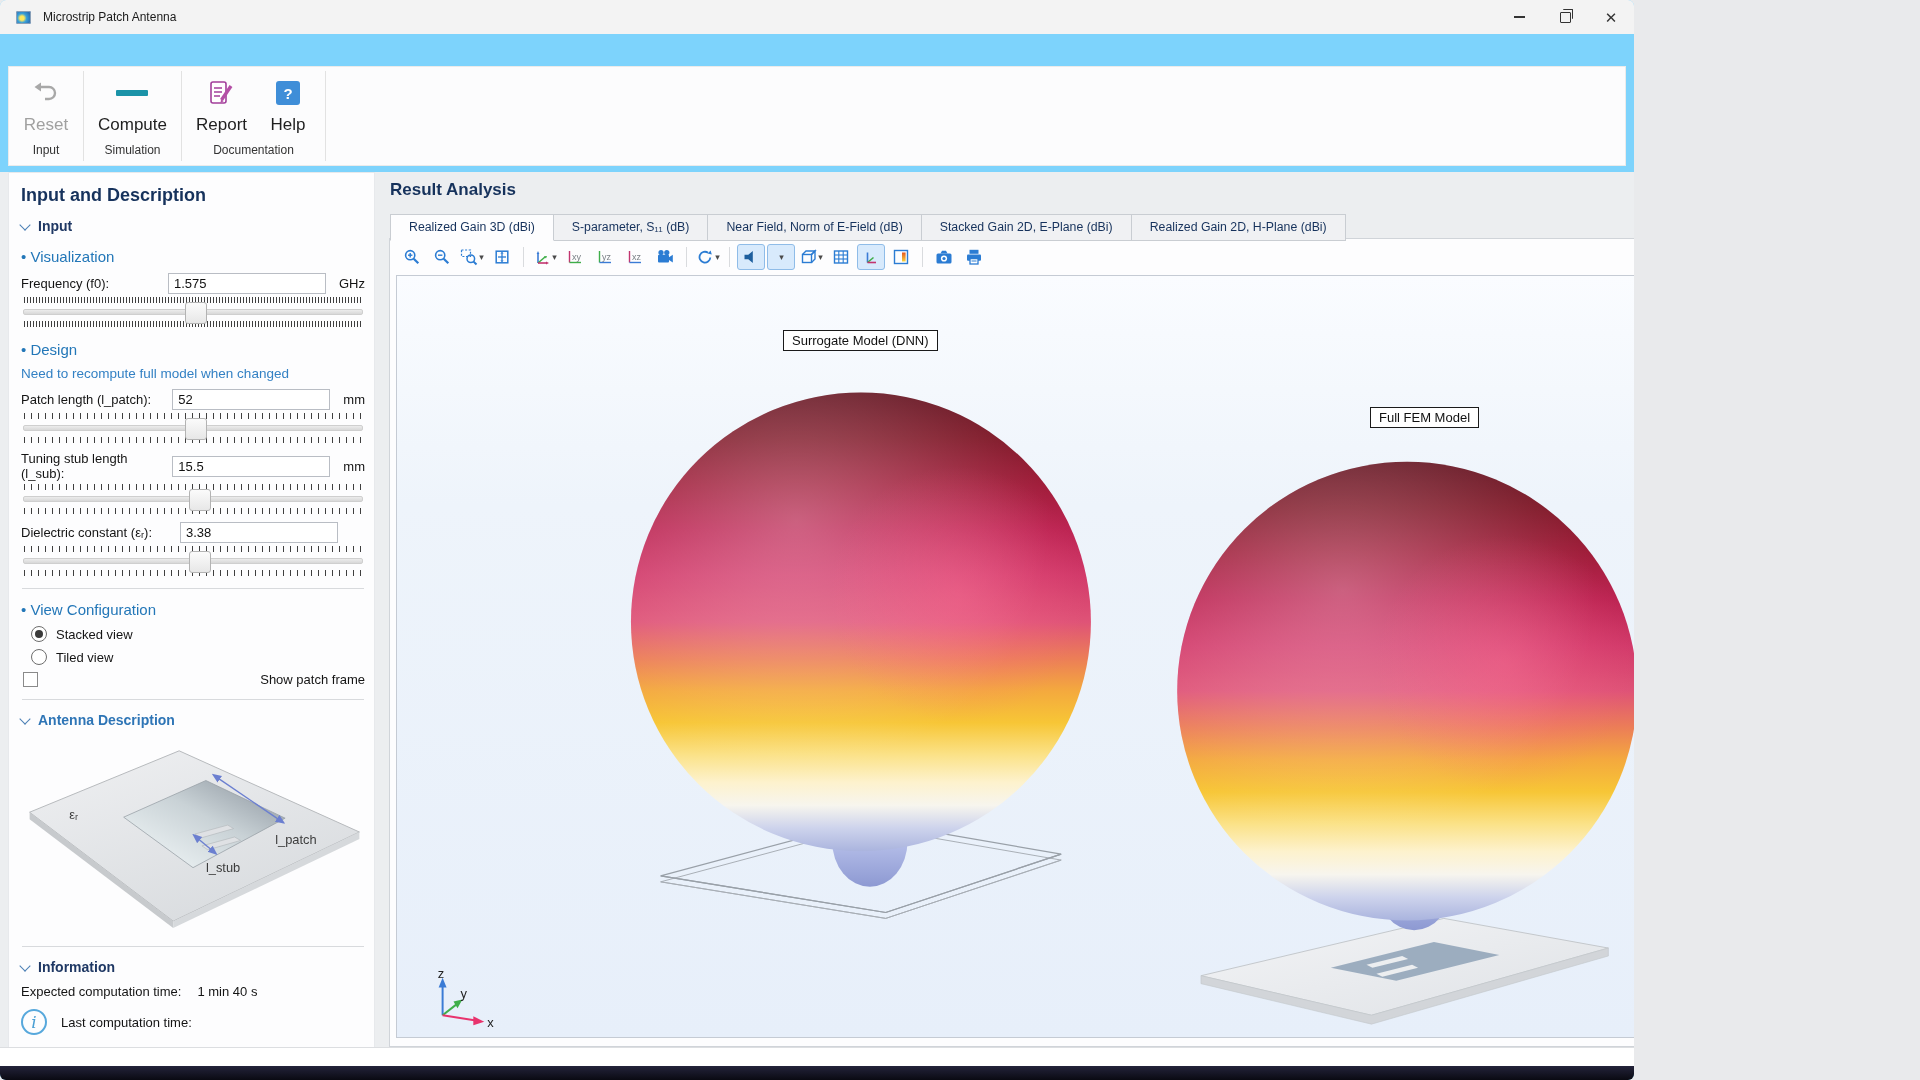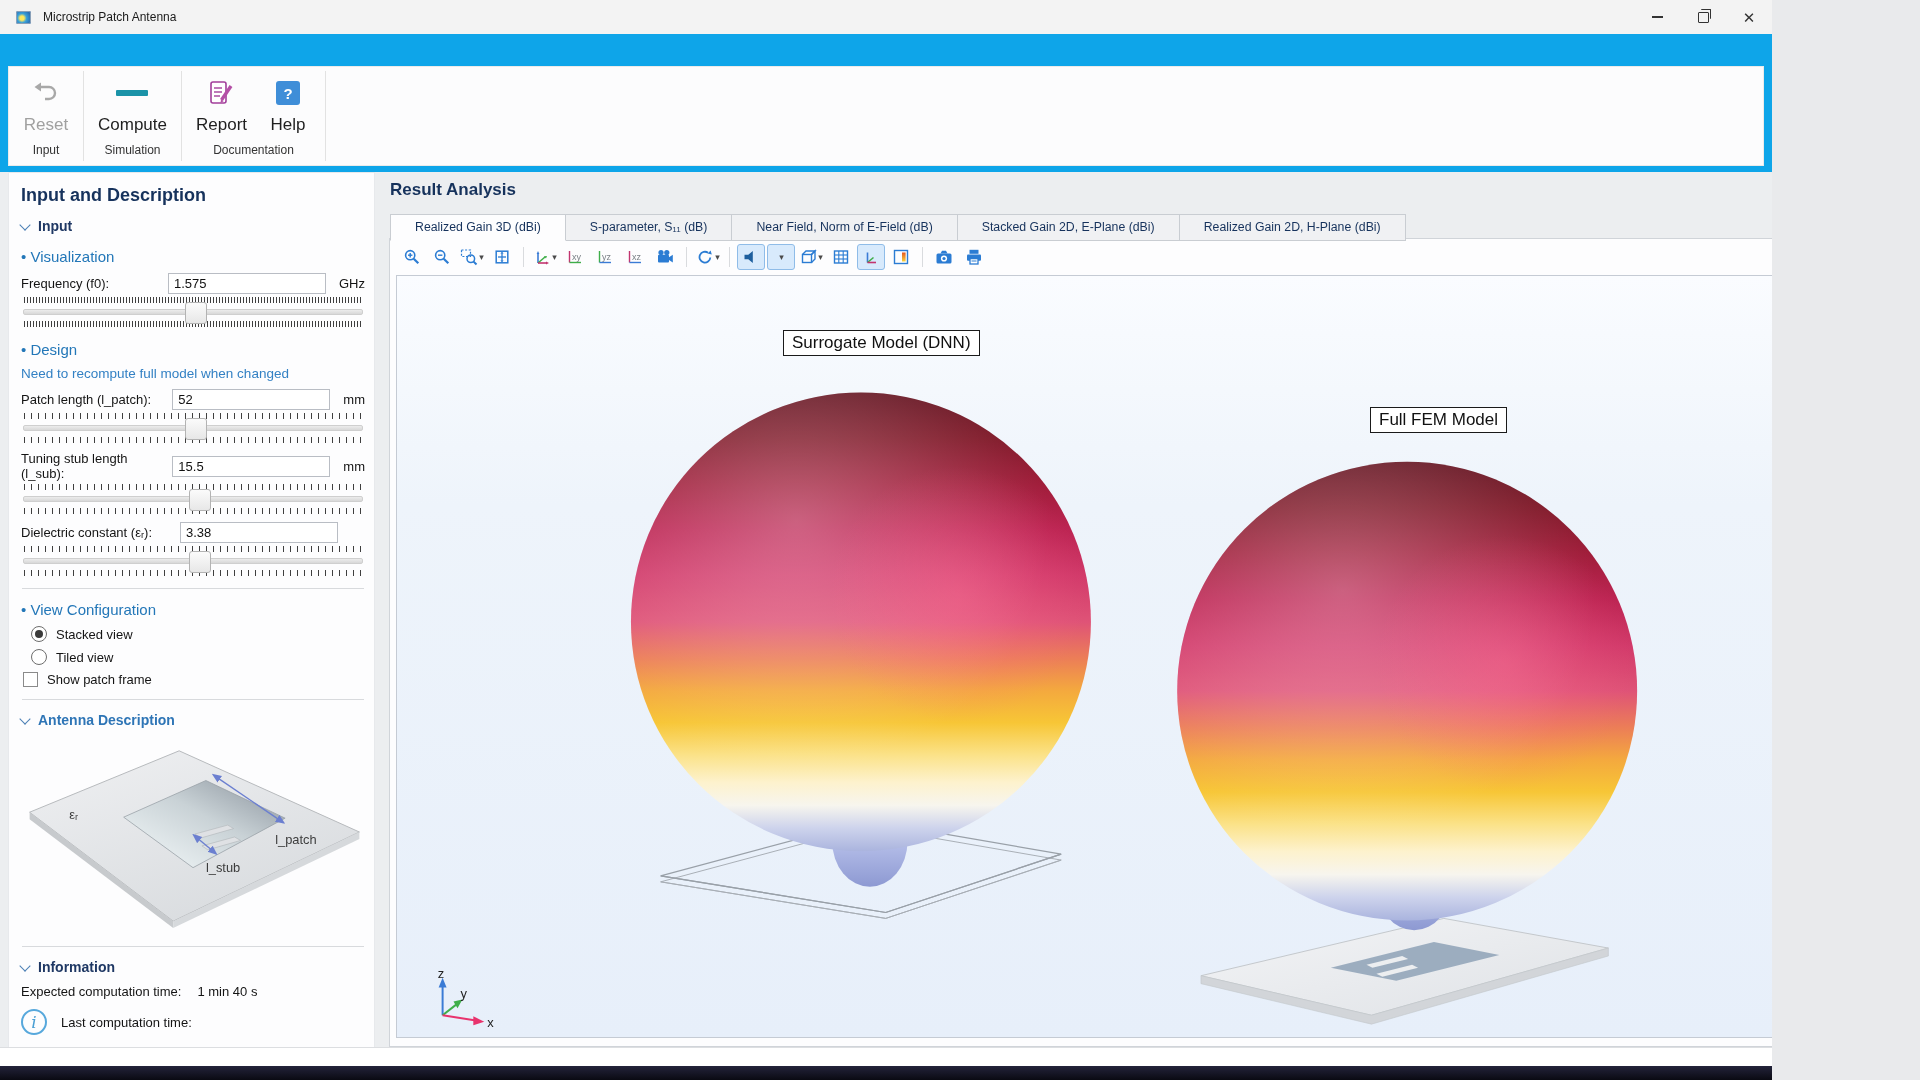--- a/index.html
+++ b/index.html
@@ -1,16 +1,16 @@
 <!DOCTYPE html>
 <html><head>
 <meta charset="utf-8">
 <style>
   html,body{margin:0;padding:0;background:#e9eaec;font-family:"Liberation Sans",sans-serif;}
-  .app{position:relative;width:1772px;height:1080px;background:#0ea5e9;overflow:hidden;}
+  .app{position:relative;width:1634px;height:1080px;background:#7dd3fc;overflow:hidden;border-radius:6px;}
 
   
   .titlebar{position:absolute;top:0;left:0;right:0;height:34px;display:flex;align-items:center;background:#f3f3f3;}
   .app-logo{width:15px;height:13px;margin-left:16px;border-radius:2px;
     background:radial-gradient(circle at 40% 55%, #ffe85a 0 18%, #3aa0d8 40%, #1d4f9c 100%);
     box-shadow:0 0 0 1px #8aa0b8 inset;}
   .title-text{margin-left:12px;font-size:12px;color:#1a1a1a;}
   .win-controls{position:absolute;right:0;top:0;height:34px;display:flex;}
   .win-btn{width:46px;height:34px;display:flex;align-items:center;justify-content:center;color:#333;}
   .glyph-min{width:11px;height:1.4px;background:#333;}
@@ -55,46 +55,46 @@
   .ffield{width:146px;height:19px;border:1px solid #b9bdc4;background:#fff;font-size:13px;padding:0 5px;font-family:"Liberation Sans",sans-serif;color:#111;}
   .funit{margin-left:13px;font-size:13px;color:#141414;}
   .slider{margin:3px 2px 8px;}
   .ticks{height:6px;margin:0 1px;background:repeating-linear-gradient(90deg,#3f3f3f 0 1px,transparent 1px 3px);}
   .ticks.sparse{background:repeating-linear-gradient(90deg,#3f3f3f 0 1px,transparent 1px 7px);}
   .track{position:relative;height:18px;display:flex;align-items:center;}
   .groove{height:4px;width:100%;background:linear-gradient(#ececec,#d8d8d8);border:1px solid #cfcfcf;border-radius:2px;}
   .thumb{position:absolute;left:51%;top:-1px;width:20px;height:20px;background:linear-gradient(#fbfbfb,#e7e7e7);border:1px solid #b3b3b3;border-radius:3px;transform:translateX(-50%);}
   hr.sep{border:none;border-top:1px solid #d8dadd;margin:12px 1px;}
   .opt-row{display:flex;align-items:center;gap:9px;margin:7px 0 7px 10px;font-size:13px;color:#141414;}
-  .opt-row.cb{margin-left:2px;}
+  .opt-row.cb{margin-left:2px;justify-content:space-between;}
   .radio{width:14px;height:14px;border:1px solid #6d6d6d;border-radius:50%;background:#fff;position:relative;flex:none;}
   .radio.sel:after{content:"";position:absolute;inset:3px;border-radius:50%;background:#3a3a3a;}
   .checkbox{width:15px;height:15px;border:1px solid #8a8a8a;background:#fff;flex:none;box-sizing:border-box;}
   .ant-img{margin:4px 0 0;}
   .info-row{display:flex;align-items:center;gap:14px;font-size:13px;color:#141414;margin:10px 0;}
   .info-icon{width:26px;height:26px;border:2px solid #57a8dc;border-radius:50%;color:#4a9fd4;display:flex;align-items:center;justify-content:center;font-family:"DejaVu Serif",serif;font-style:italic;font-size:17px;flex:none;box-sizing:border-box;}
   .exp-row{display:flex;gap:16px;font-size:13px;color:#141414;margin:9px 0 2px;}
 
   
   .right-panel{position:absolute;left:384px;top:0;width:1512px;height:100%;}
   .results-title{position:absolute;top:8px;left:6px;font-size:17px;font-weight:bold;color:#16325c;}
   .tabs{position:absolute;top:42px;left:6px;display:flex;z-index:2;}
-  .tab{height:25px;line-height:25px;padding:0 24px;font-size:12.3px;color:#16325c;background:#f0f1f3;border:1px solid #c9cdd2;border-left:none;white-space:nowrap;}
+  .tab{height:25px;line-height:25px;padding:0 18px;font-size:12.3px;color:#16325c;background:#f0f1f3;border:1px solid #c9cdd2;border-left:none;white-space:nowrap;}
   .tab:first-child{border-left:1px solid #c9cdd2;}
   .tab.active{background:#fdfdfe;border-bottom:1px solid #fdfdfe;}
   .card{position:absolute;top:66px;left:5px;right:3px;bottom:2px;background:#fdfdfe;border:1px solid #d0d4d9;}
   .gtoolbar{position:absolute;top:3px;left:8px;height:30px;display:flex;align-items:center;gap:2px;}
   .tbtn{height:24px;min-width:24px;display:flex;align-items:center;justify-content:center;border:1px solid transparent;border-radius:3px;padding:0 1px;}
   .tbtn.active{background:#d8eafc;border-color:#8fbce8;}
   .caret{font-size:9px;color:#4a4a4a;margin-left:1px;}
   .tsep{width:1px;height:20px;background:#d9dbde;margin:0 5px;}
   .canvas{position:absolute;left:6px;right:9px;top:36px;bottom:8px;border:1px solid #c5cbd4;
     background:linear-gradient(180deg,#fafcff 0%,#eef4fb 30%,#e7effa 100%);}
   .scene{position:absolute;inset:0;width:100%;height:100%;}
-  .plot-label{position:absolute;background:#fff;border:1px solid #1a1a1a;font-size:17px;padding:2px 8px;color:#111;white-space:nowrap;}
+  .plot-label{position:absolute;background:#fff;border:1px solid #1a1a1a;font-size:13px;padding:2px 8px;color:#111;white-space:nowrap;}
   .canvas-logo{position:absolute;top:5px;right:9px;width:17px;height:13px;border-radius:2px;
     background:radial-gradient(circle at 38% 55%, #ffe85a 0 22%, #3aa0d8 45%, #1d4f9c 100%);
     box-shadow:0 1px 2px rgba(120,120,120,.5);}
 
   
   .vscroll{position:absolute;left:1897px;top:172px;width:18px;height:873px;background:#f6f7f8;border-left:1px solid #ececec;}
   .vs-up{height:18px;display:flex;align-items:center;justify-content:center;}
   .vs-chev{width:6px;height:6px;border-left:1.5px solid #9a9a9a;border-top:1.5px solid #9a9a9a;transform:rotate(45deg) translateY(2px);}
   .vs-thumb{position:absolute;top:22px;left:3px;width:11px;height:150px;background:#dfe2e5;border-radius:6px;}
   .hstrip{position:absolute;left:0;right:0;top:1047px;height:19px;background:#fff;border-top:1px solid #dcdee1;}

